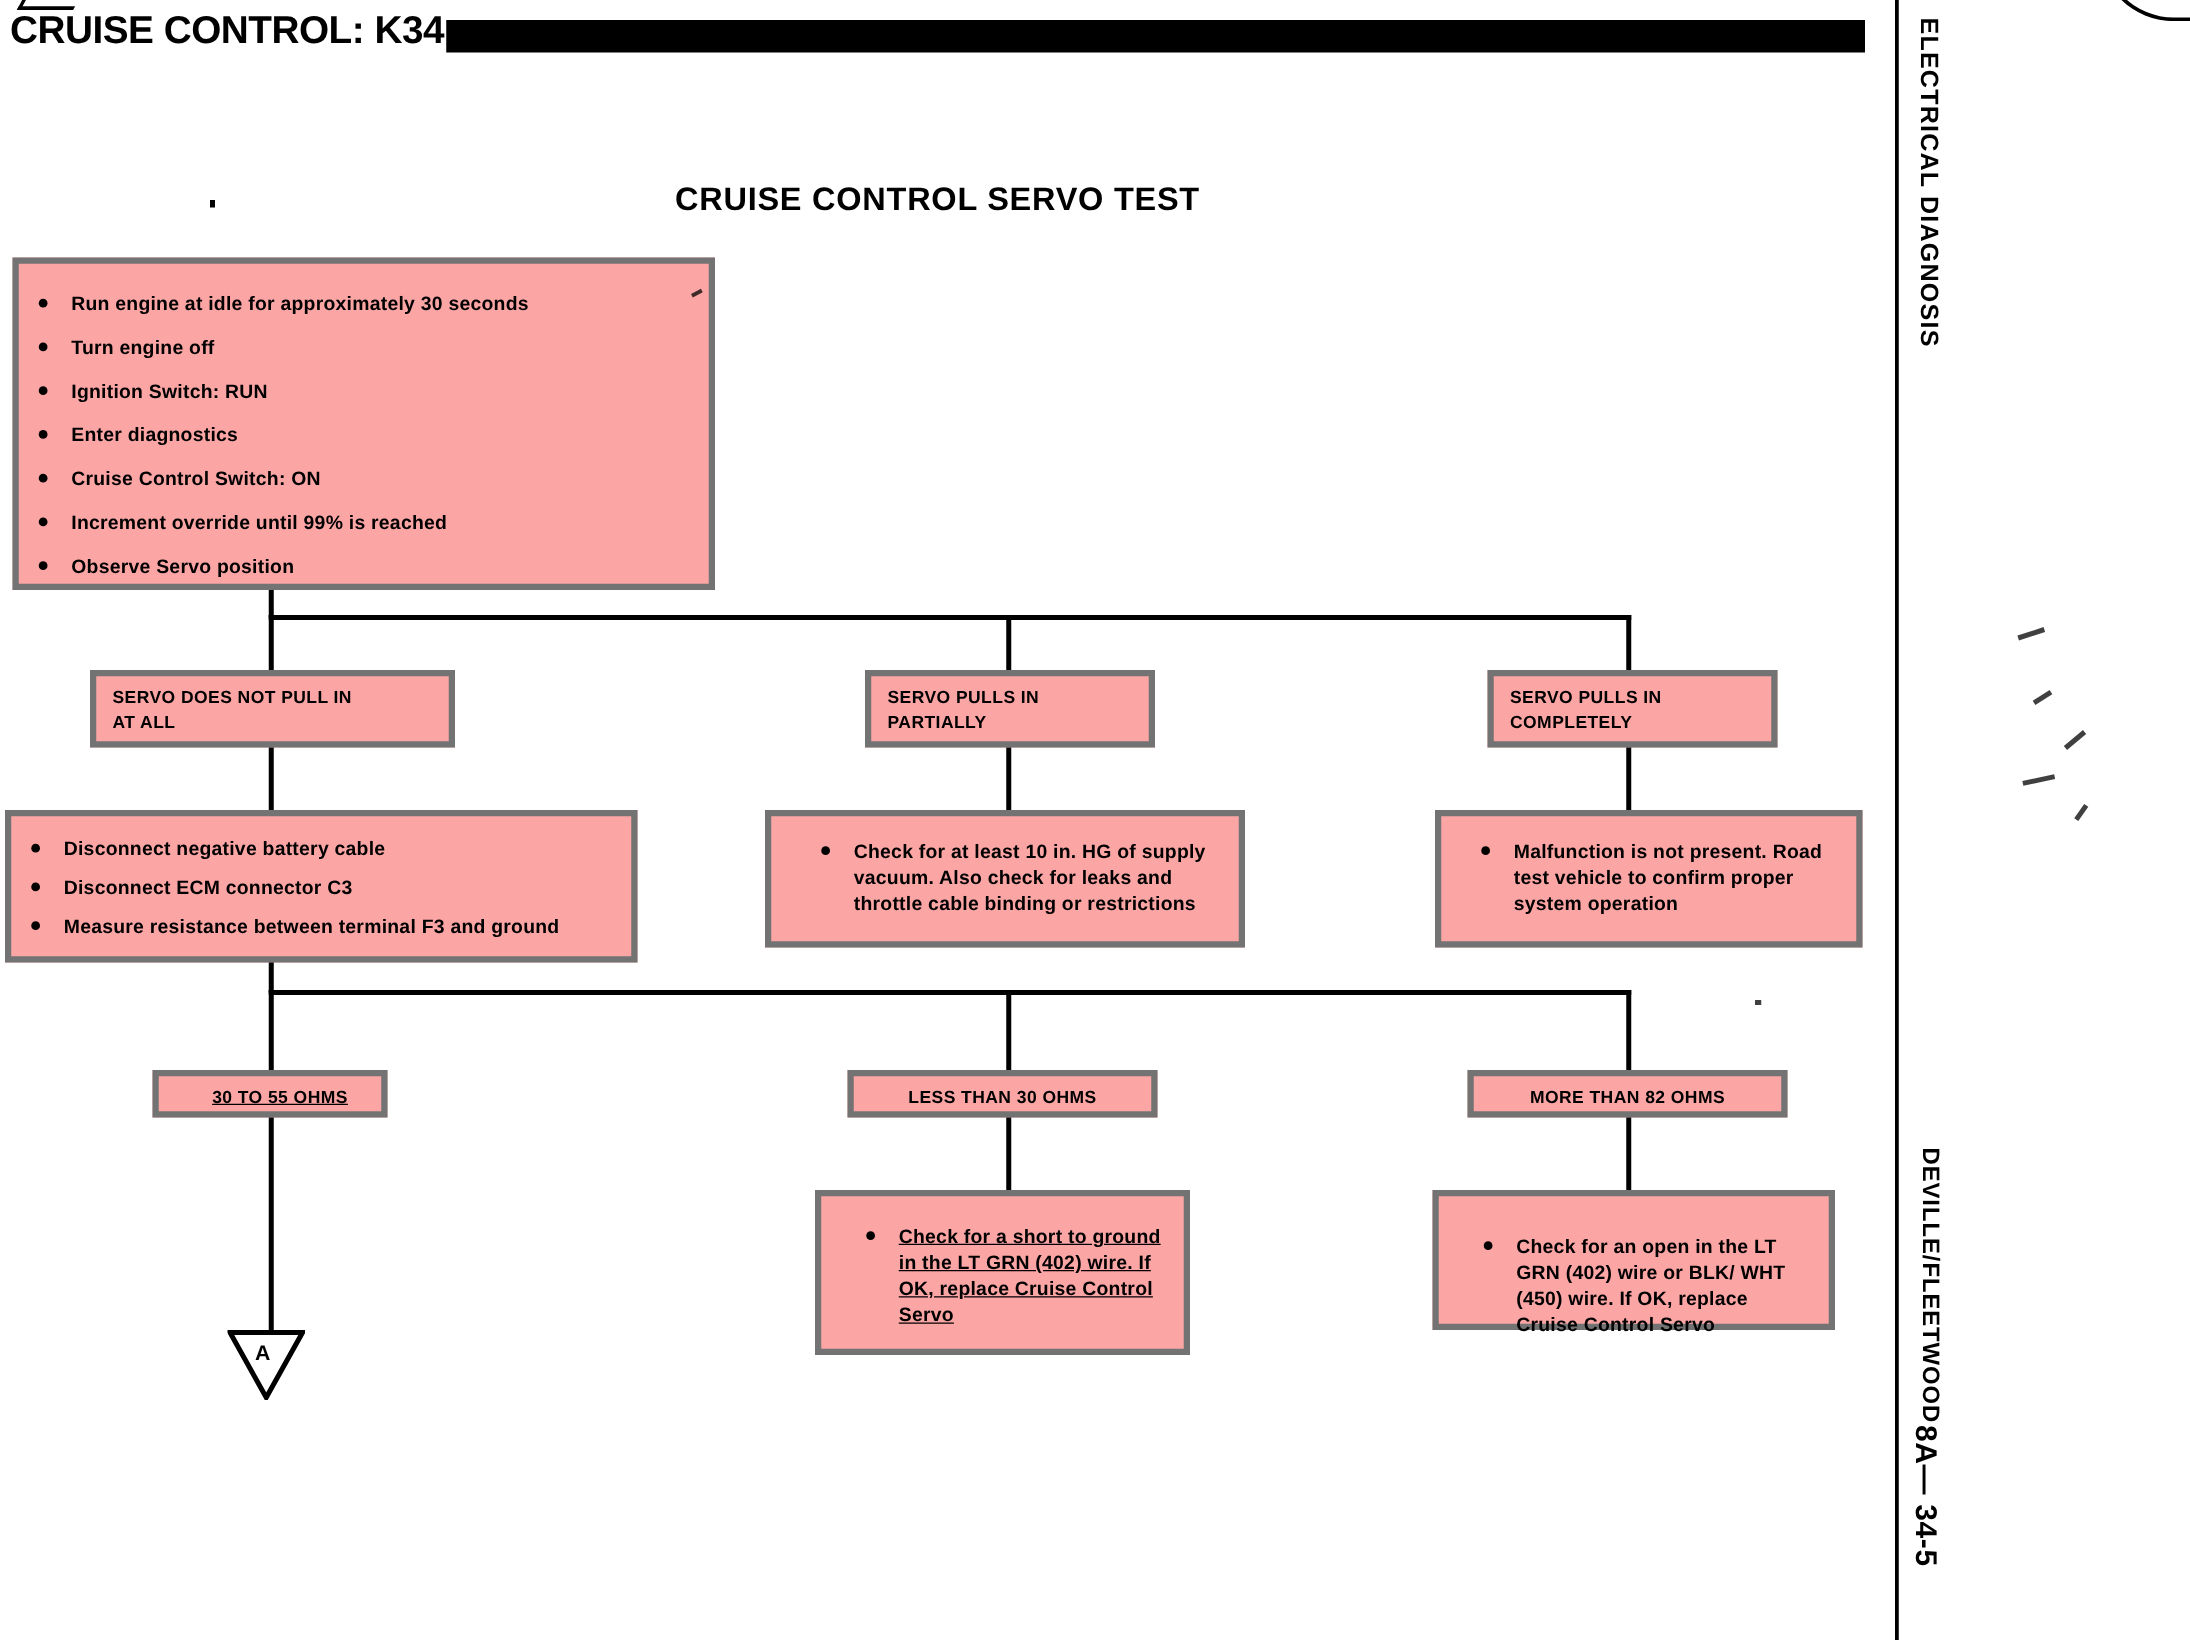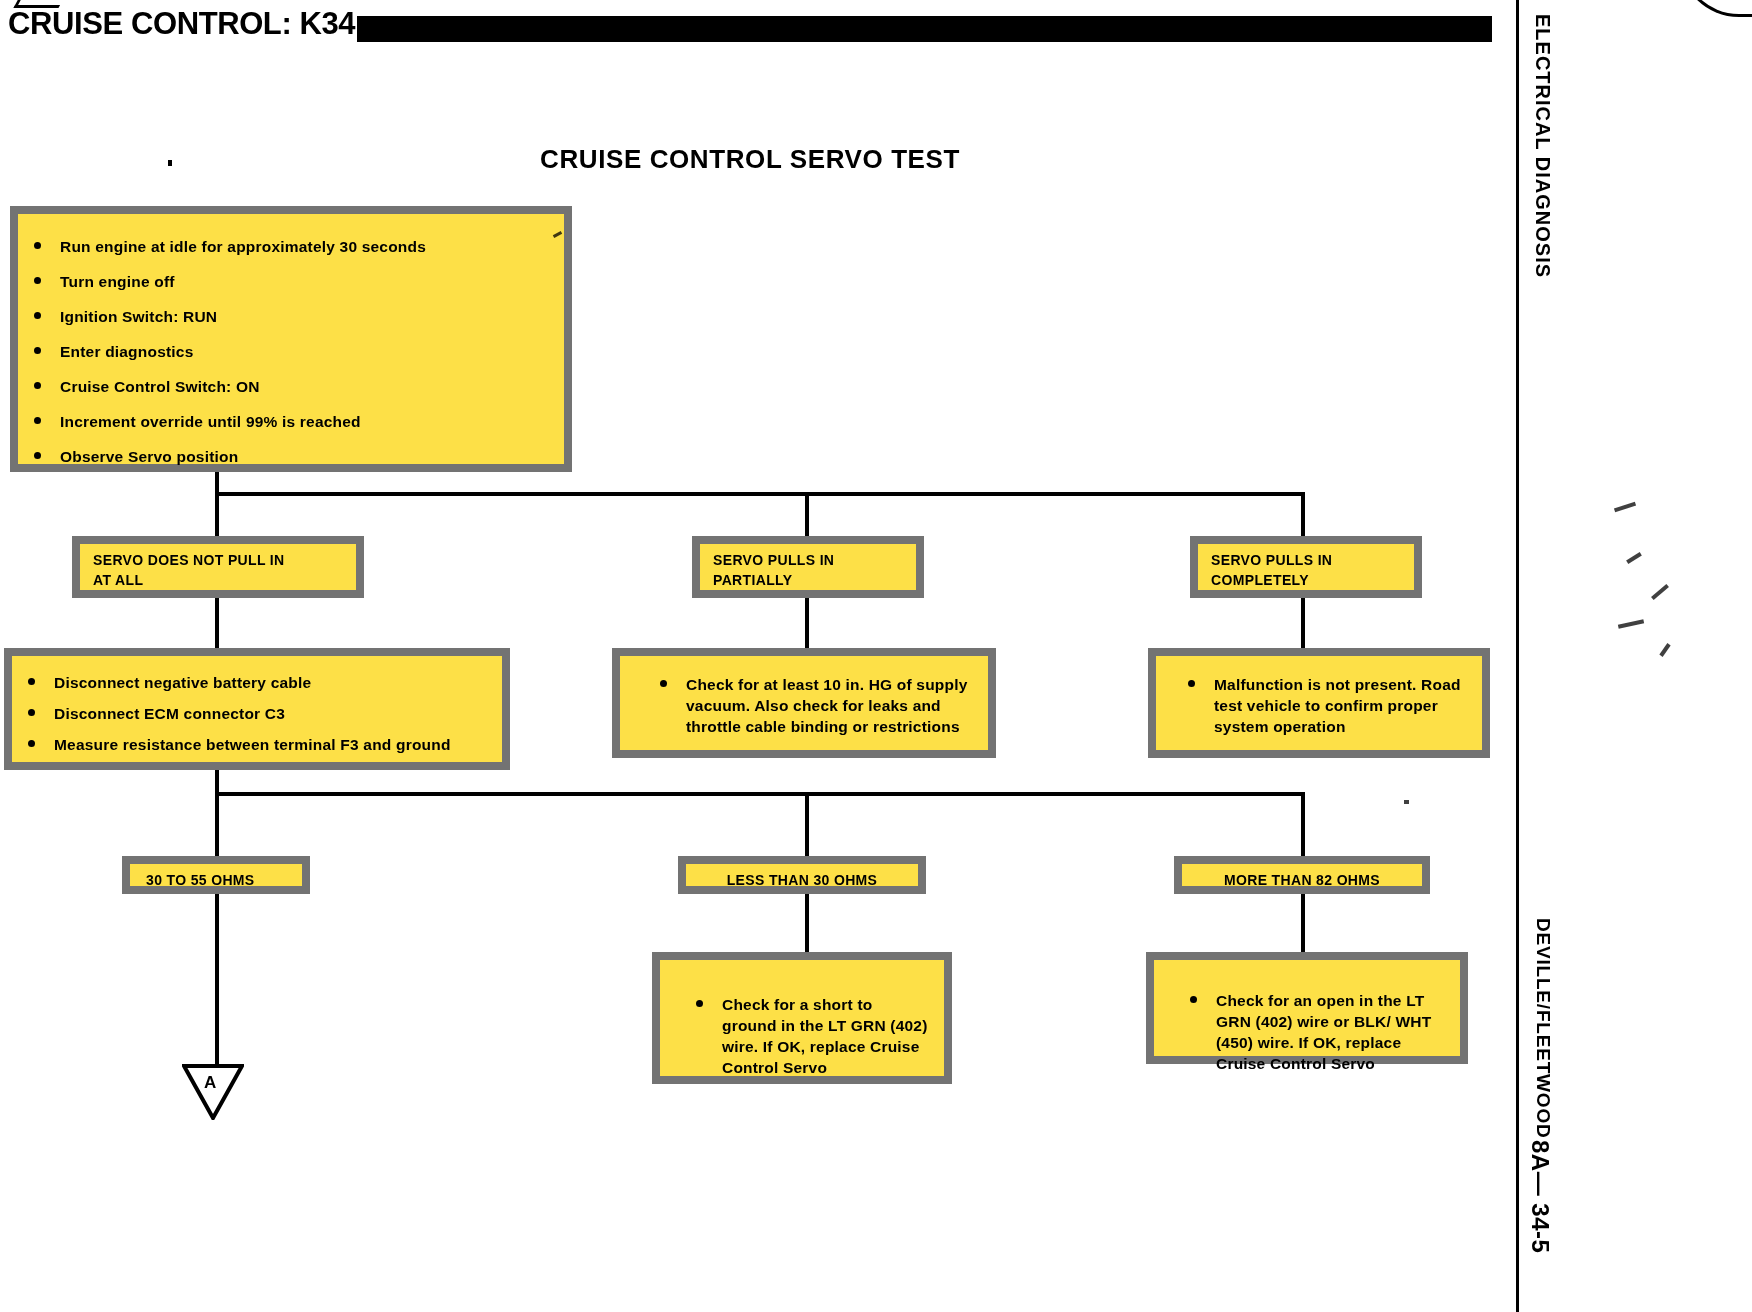--- a/index.html
+++ b/index.html
@@ -67,22 +67,22 @@
     left: 168px;
     top: 160px;
     width: 4px;
     height: 6px;
     background: #000;
   }
 
   
   .box {
     position: absolute;
-    border: 8px solid #737373;
-    background: #fde047;
+    border: 5px solid #737373;
+    background: #fca5a5;
     box-sizing: border-box;
   }
   .box-label {
     font-size: 14px;
     font-weight: bold;
     letter-spacing: 0.35px;
     line-height: 1.42;
   }
   ul.bullets {
     list-style: none;
@@ -263,37 +263,37 @@
   </ul>
 </div>
 
 <div class="line-v" style="left:215px; top:770px; height:24px;"></div>
 <div class="line-h" style="left:215px; top:792px; width:1090px;"></div>
 <div class="line-v" style="left:215px; top:792px; height:64px;"></div>
 <div class="line-v" style="left:805px; top:792px; height:64px;"></div>
 <div class="line-v" style="left:1301px; top:792px; height:64px;"></div>
 
 <div class="box" style="left:122px; top:856px; width:188px; height:38px;">
-  <div class="box-label" style="padding:7px 0 0 16px; text-align:left;">30 TO 55 OHMS</div>
+  <div class="box-label" style="padding:7px 0 0 16px; text-align:center;text-decoration:underline;">30 TO 55 OHMS</div>
 </div>
 
 <div class="box" style="left:678px; top:856px; width:248px; height:38px;">
   <div class="box-label" style="padding:7px 0 0 0; text-align:center;">LESS THAN 30 OHMS</div>
 </div>
 
 <div class="box" style="left:1174px; top:856px; width:256px; height:38px;">
   <div class="box-label" style="padding:7px 0 0 0; text-align:center;">MORE THAN 82 OHMS</div>
 </div>
 
 <div class="line-v" style="left:215px; top:894px; height:172px;"></div>
 <div class="line-v" style="left:805px; top:894px; height:58px;"></div>
 <div class="line-v" style="left:1301px; top:894px; height:58px;"></div>
 
 <div class="box" style="left:652px; top:952px; width:300px; height:132px;">
-  <ul class="bullets" style="padding:34px 14px 0 24px;">
+  <ul class="bullets" style="padding:22px 14px 0 24px;text-decoration:underline;">
     <li>Check for a short to ground in the LT GRN (402) wire. If OK, replace Cruise Control Servo</li>
   </ul>
 </div>
 
 <div class="box" style="left:1146px; top:952px; width:322px; height:112px;">
   <ul class="bullets" style="padding:30px 14px 0 24px;">
     <li>Check for an open in the LT GRN (402) wire or BLK/ WHT (450) wire. If OK, replace Cruise Control Servo</li>
   </ul>
 </div>
 

